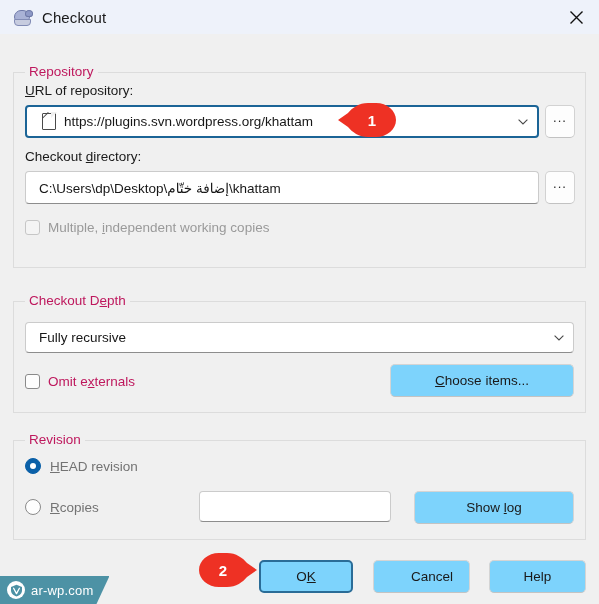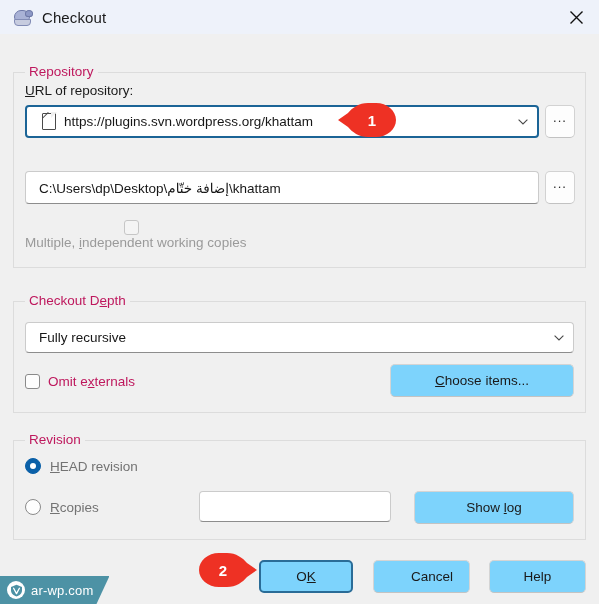--- a/index.html
+++ b/index.html
@@ -361,30 +361,33 @@
     <span class="value">https://plugins.svn.wordpress.org/khattam</span>
     <svg class="chevron" viewBox="0 0 10 6">
       <path d="M0.6 0.6 L5 5 L9.4 0.6" stroke="#4a4a4a" stroke-width="1.1" fill="none"></path>
     </svg>
   </div>
 
   <div class="browse-btn" style="left:545px; top:105px;">
     <span>...</span>
   </div>
 
+  <div class="field-label" style="left:25px; top:149px;">
+    <span>Checkout </span><u>d</u><span>irectory:</span>
+  </div>
 
   <div class="textfield" style="left:25px; top:171px; width:514px; height:33px;">
     <span class="value">C:\Users\dp\Desktop\إضافة ختّام\khattam</span>
   </div>
 
   <div class="browse-btn" style="left:545px; top:171px;">
     <span>...</span>
   </div>
 
-  <div class="checkbox-row disabled" style="left:25px; top:220px;flex-direction:column;">
+  <div class="checkbox-row disabled" style="left:25px; top:220px;">
     <span class="cbox"></span>
     <span><span>Multiple, </span><u>i</u><span>ndependent working copies</span></span>
   </div>
 
   <div class="group" id="group-depth">
     <div class="group-title"><span>Checkout D</span><u>e</u><span>pth</span></div>
   </div>
 
   <div class="textfield" style="left:25px; top:322px; width:549px; height:31px;">
     <span class="value">Fully recursive</span>

